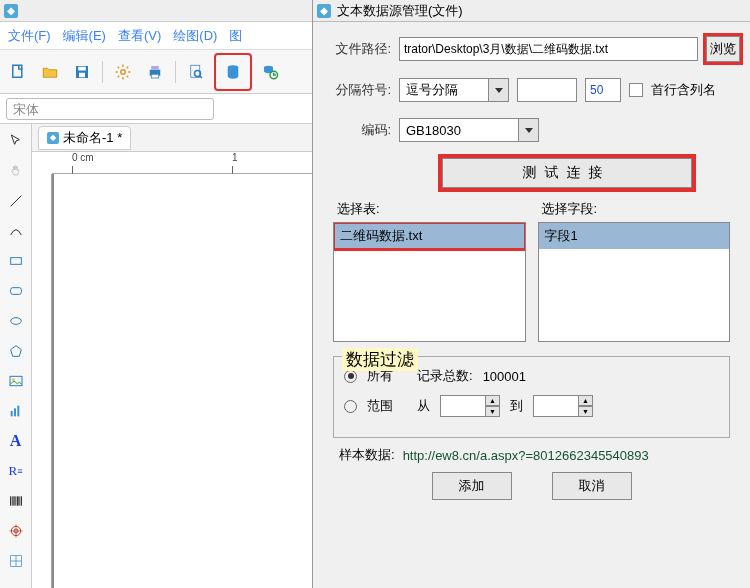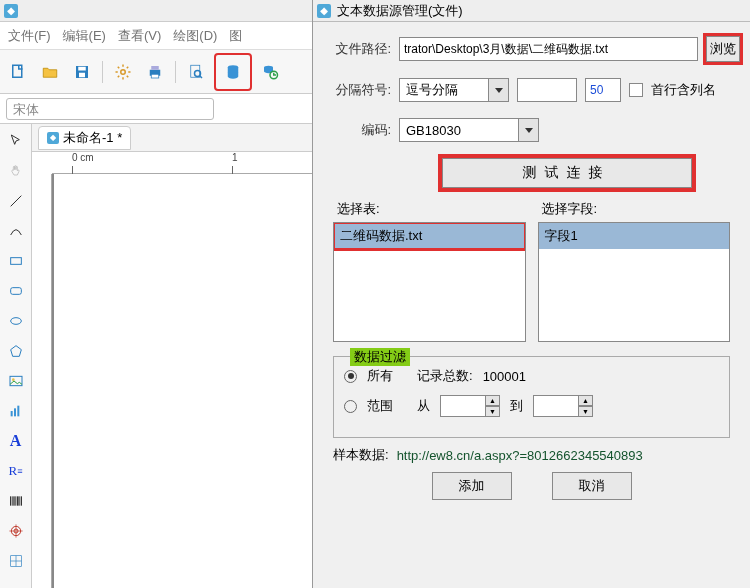--- a/index.html
+++ b/index.html
@@ -4,21 +4,21 @@
   <style>
     * { box-sizing: border-box; margin: 0; padding: 0; font-family: "Microsoft YaHei", SimSun, Arial, sans-serif; font-size: 13px; }
     body { width: 750px; height: 588px; overflow: hidden; background: #fff; position: relative; }
 
     
     .main-window { position: absolute; left: 0; top: 0; width: 312px; height: 588px; background: #fff; }
     .main-titlebar { height: 22px; background: #eee; border-bottom: 1px solid #ccc; display: flex; align-items: center; padding-left: 4px; gap:4px;}
     .app-icon { width:14px; height:14px; background:#4fa8d8; display:inline-flex; align-items:center; justify-content:center; color:#fff; font-size:10px; border-radius:2px;}
     .main-titlebar .title { font-size: 12px; color:#333;}
     .menubar { height: 28px; display:flex; align-items:center; gap:12px; padding:0 8px; border-bottom:1px solid #ddd; }
-    .menubar span { color:#737373; cursor:default;}
+    .menubar span { color:#3b82f6; cursor:default;}
     .menubar span.cut { }
     .toolbar { height: 44px; display:flex; align-items:center; gap:4px; padding:0 4px; background:#f7f7f7; border-bottom:1px solid #ccc;}
     .tbtn { width:28px; height:28px; display:flex; align-items:center; justify-content:center; border:1px solid transparent; border-radius:3px; cursor:pointer;}
     .tbtn svg { width:18px; height:18px; }
     .tbtn.highlight { border:2px solid #e03030; border-radius:4px; padding:4px; width:38px; height:38px;}
     .sep { width:1px; height:22px; background:#ccc; margin:0 2px;}
     .fontbar { height:30px; display:flex; align-items:center; padding:0 6px; border-bottom:1px solid #ccc;}
     .fontbox { width:208px; height:22px; border:1px solid #bbb; border-radius:3px; padding:2px 6px; color:#888; background:#fff;}
     .workspace { display:flex; height:calc(100% - 124px);}
     .side-tools { width:32px; background:#f7f7f7; border-right:1px solid #ccc; display:flex; flex-direction:column; align-items:center; padding-top:6px; gap:8px;}
@@ -55,29 +55,29 @@
     .test-btn-wrap { display:flex; justify-content:center; margin:4px 0 12px 70px; }
     .big-btn { width:250px; height:30px; background:#e8e8e8; border:1px solid #888; cursor:pointer; display:flex; align-items:center; justify-content:center; font-size:14px; letter-spacing:8px;}
     .big-btn.highlight { outline:4px solid #e03030; }
     .selectors { display:flex; gap:12px; padding:0 10px;}
     .selgroup { flex:1;}
     .selgroup .sglabel { margin-left:4px; margin-bottom:4px; display:block;}
     .listbox { height:120px; border:1px solid #888; background:#fff; overflow:hidden;}
     .listitem { padding:4px 6px; background:#9ab8d6; color:#000;}
     .listbox.highlight .listitem { outline:3px solid #e03030; outline-offset:-1px; }
     .filter-group { margin:14px 10px 8px 10px; border:1px solid #aaa; padding:10px 10px 10px 10px; position:relative;}
-    .filter-group .legend { position:absolute; top:-9px; left:16px; background:#84cc16; padding:0 4px; font-size:13px;}
+    .filter-group .legend { position:absolute; top:-9px; left:8px; background:#fef9c3; padding:0 4px; font-size:17px;}
     .radio-row { display:flex; align-items:center; gap:10px; margin-bottom:10px;}
     .radio { width:13px; height:13px; border:1px solid #666; border-radius:50%; display:inline-flex; align-items:center; justify-content:center;}
     .radio.checked::after { content:""; width:6px; height:6px; background:#333; border-radius:50%;}
     .spinner { display:flex;}
     .spinner .sinput { width:46px; height:22px; border:1px solid #888; background:#fff;}
     .spinner .sbtns { width:14px; display:flex; flex-direction:column;}
     .spinner .sbtn { flex:1; background:#e4e4e4; border:1px solid #888; border-left:none; font-size:7px; display:flex; align-items:center; justify-content:center;}
-    .sample-row { margin:6px 10px; display:flex; align-items:center; gap:8px;}
+    .sample-row { margin:6px 16px; display:flex; align-items:center; gap:8px;}
     .sample-row .link { color:#14532d; }
     .dlg-footer { display:flex; justify-content:center; gap:40px; margin-top:8px;}
     .footer-btn { width:80px; height:28px; background:#e8e8e8; border:1px solid #888; cursor:pointer;}
   </style>
 </head>
 <body>
 
 <div class="main-window">
   <div class="main-titlebar">
     <span class="app-icon">◆</span>

